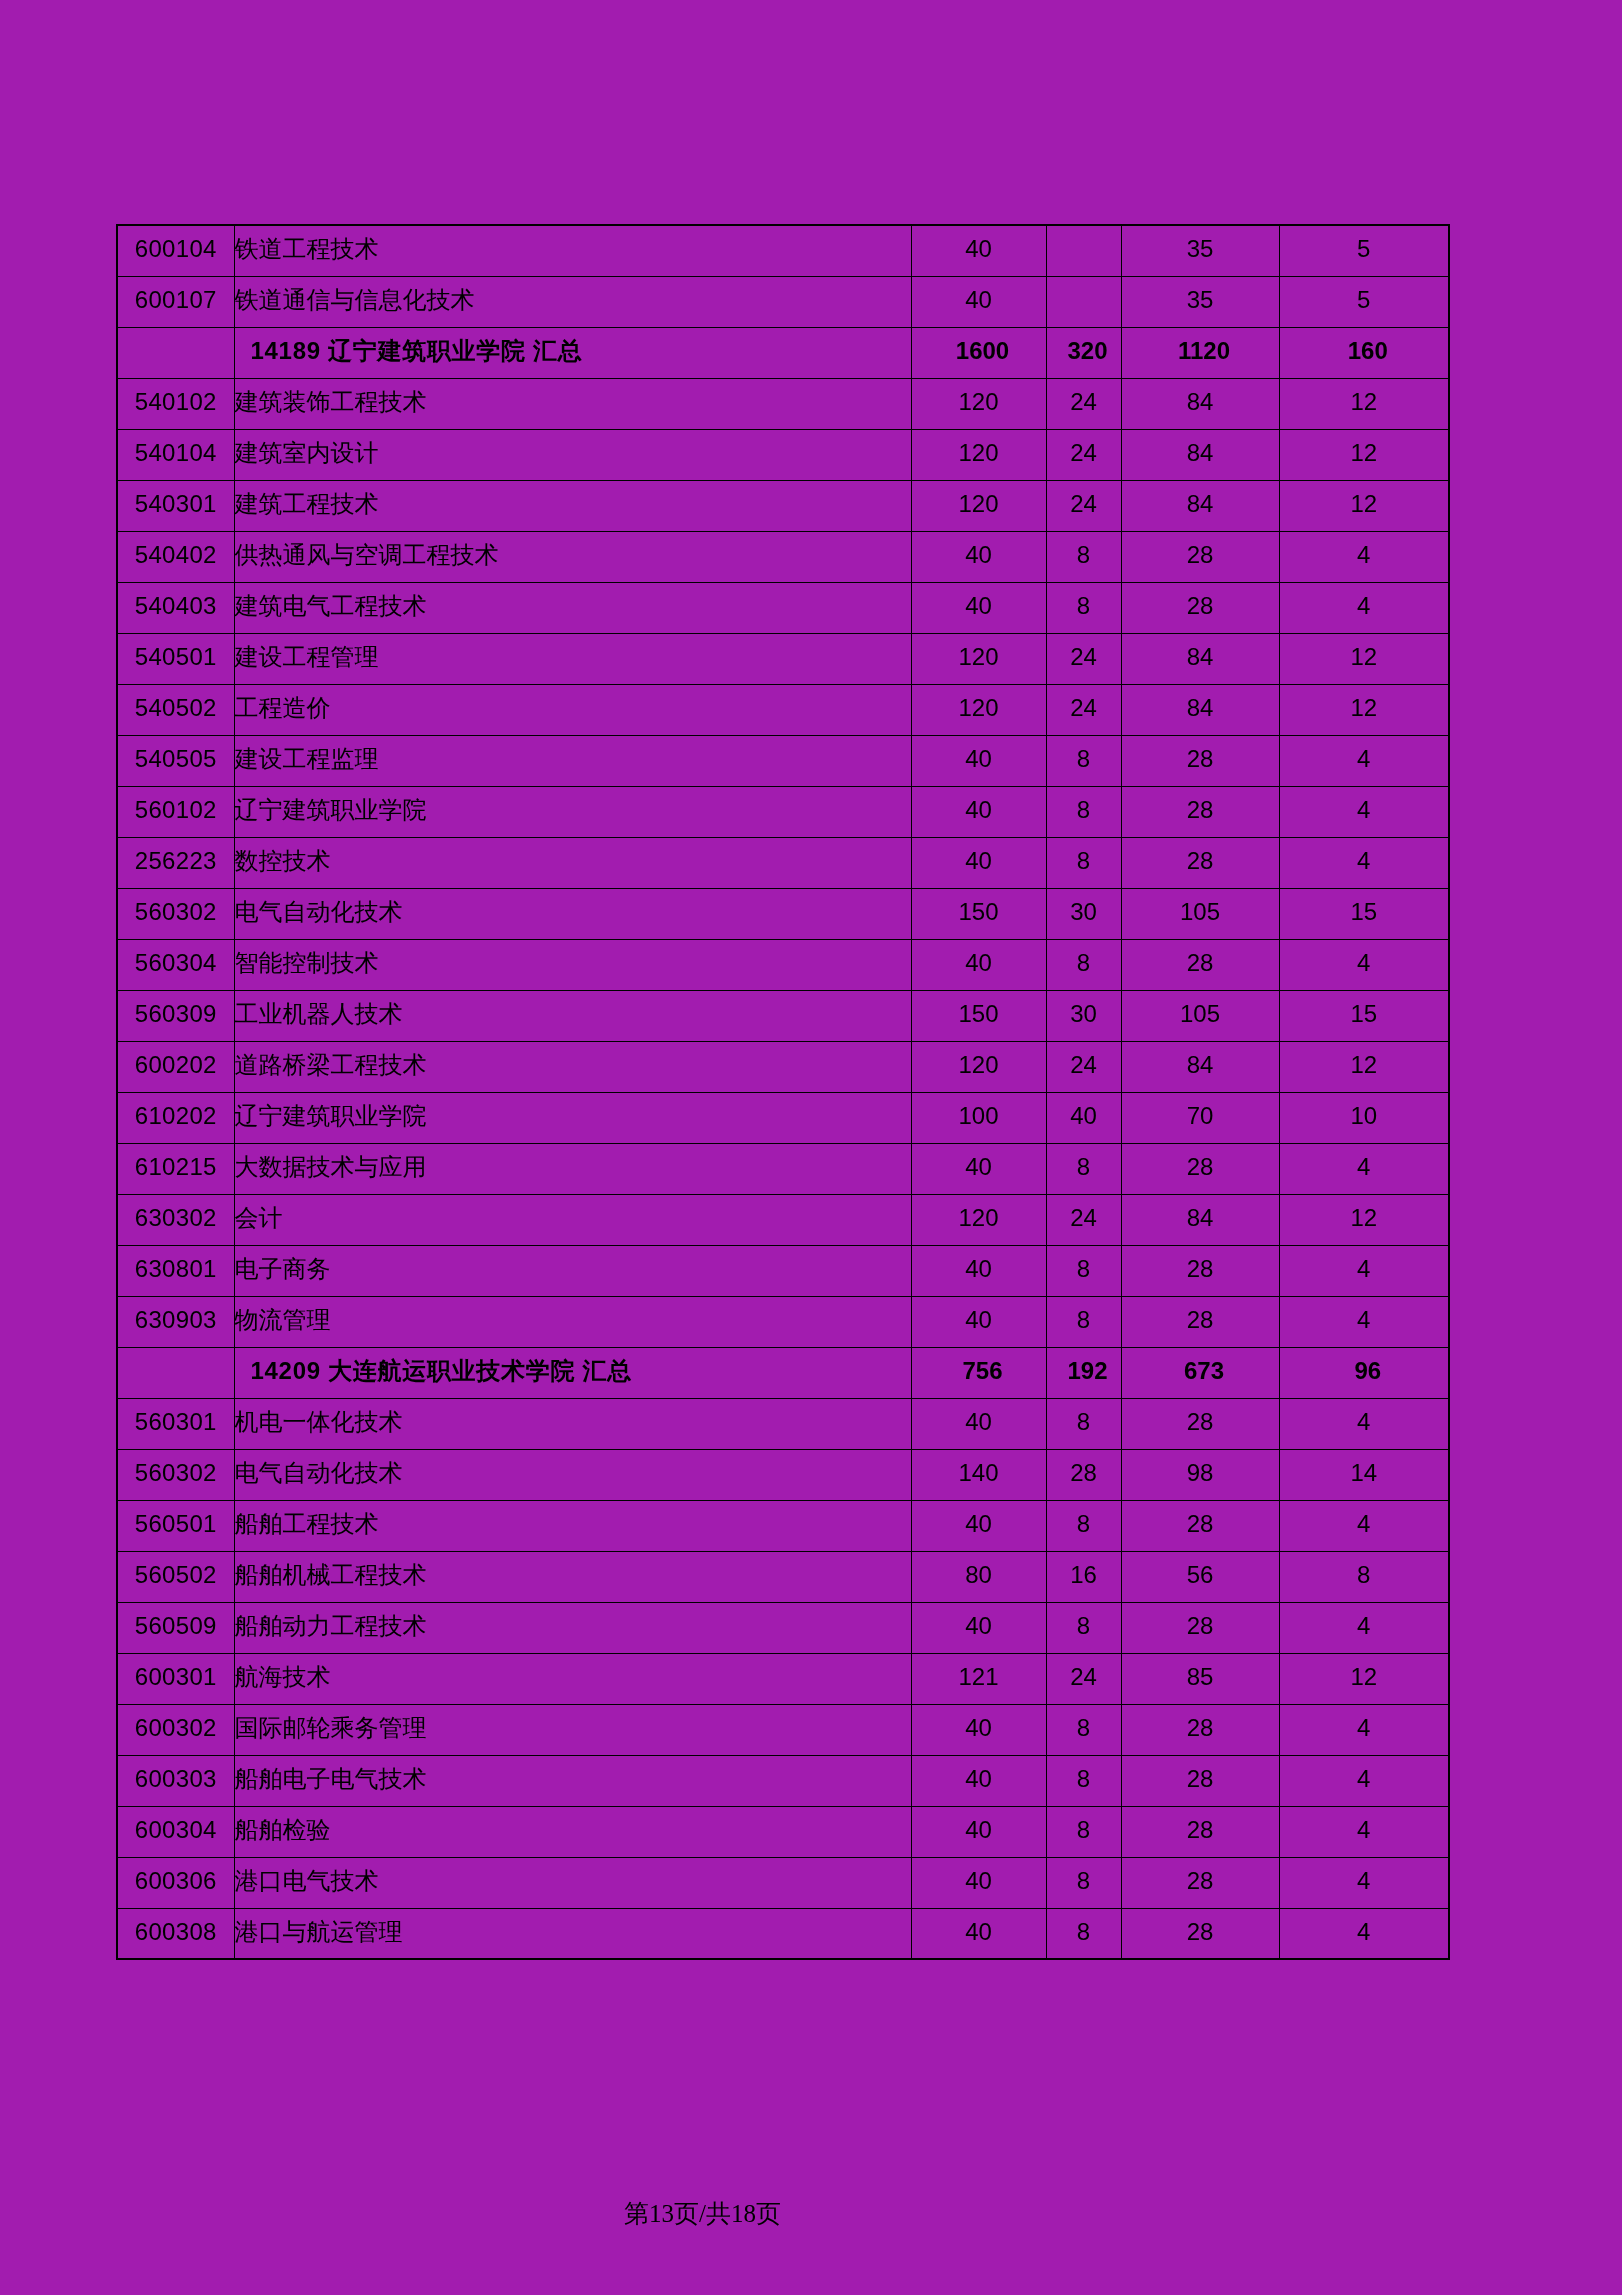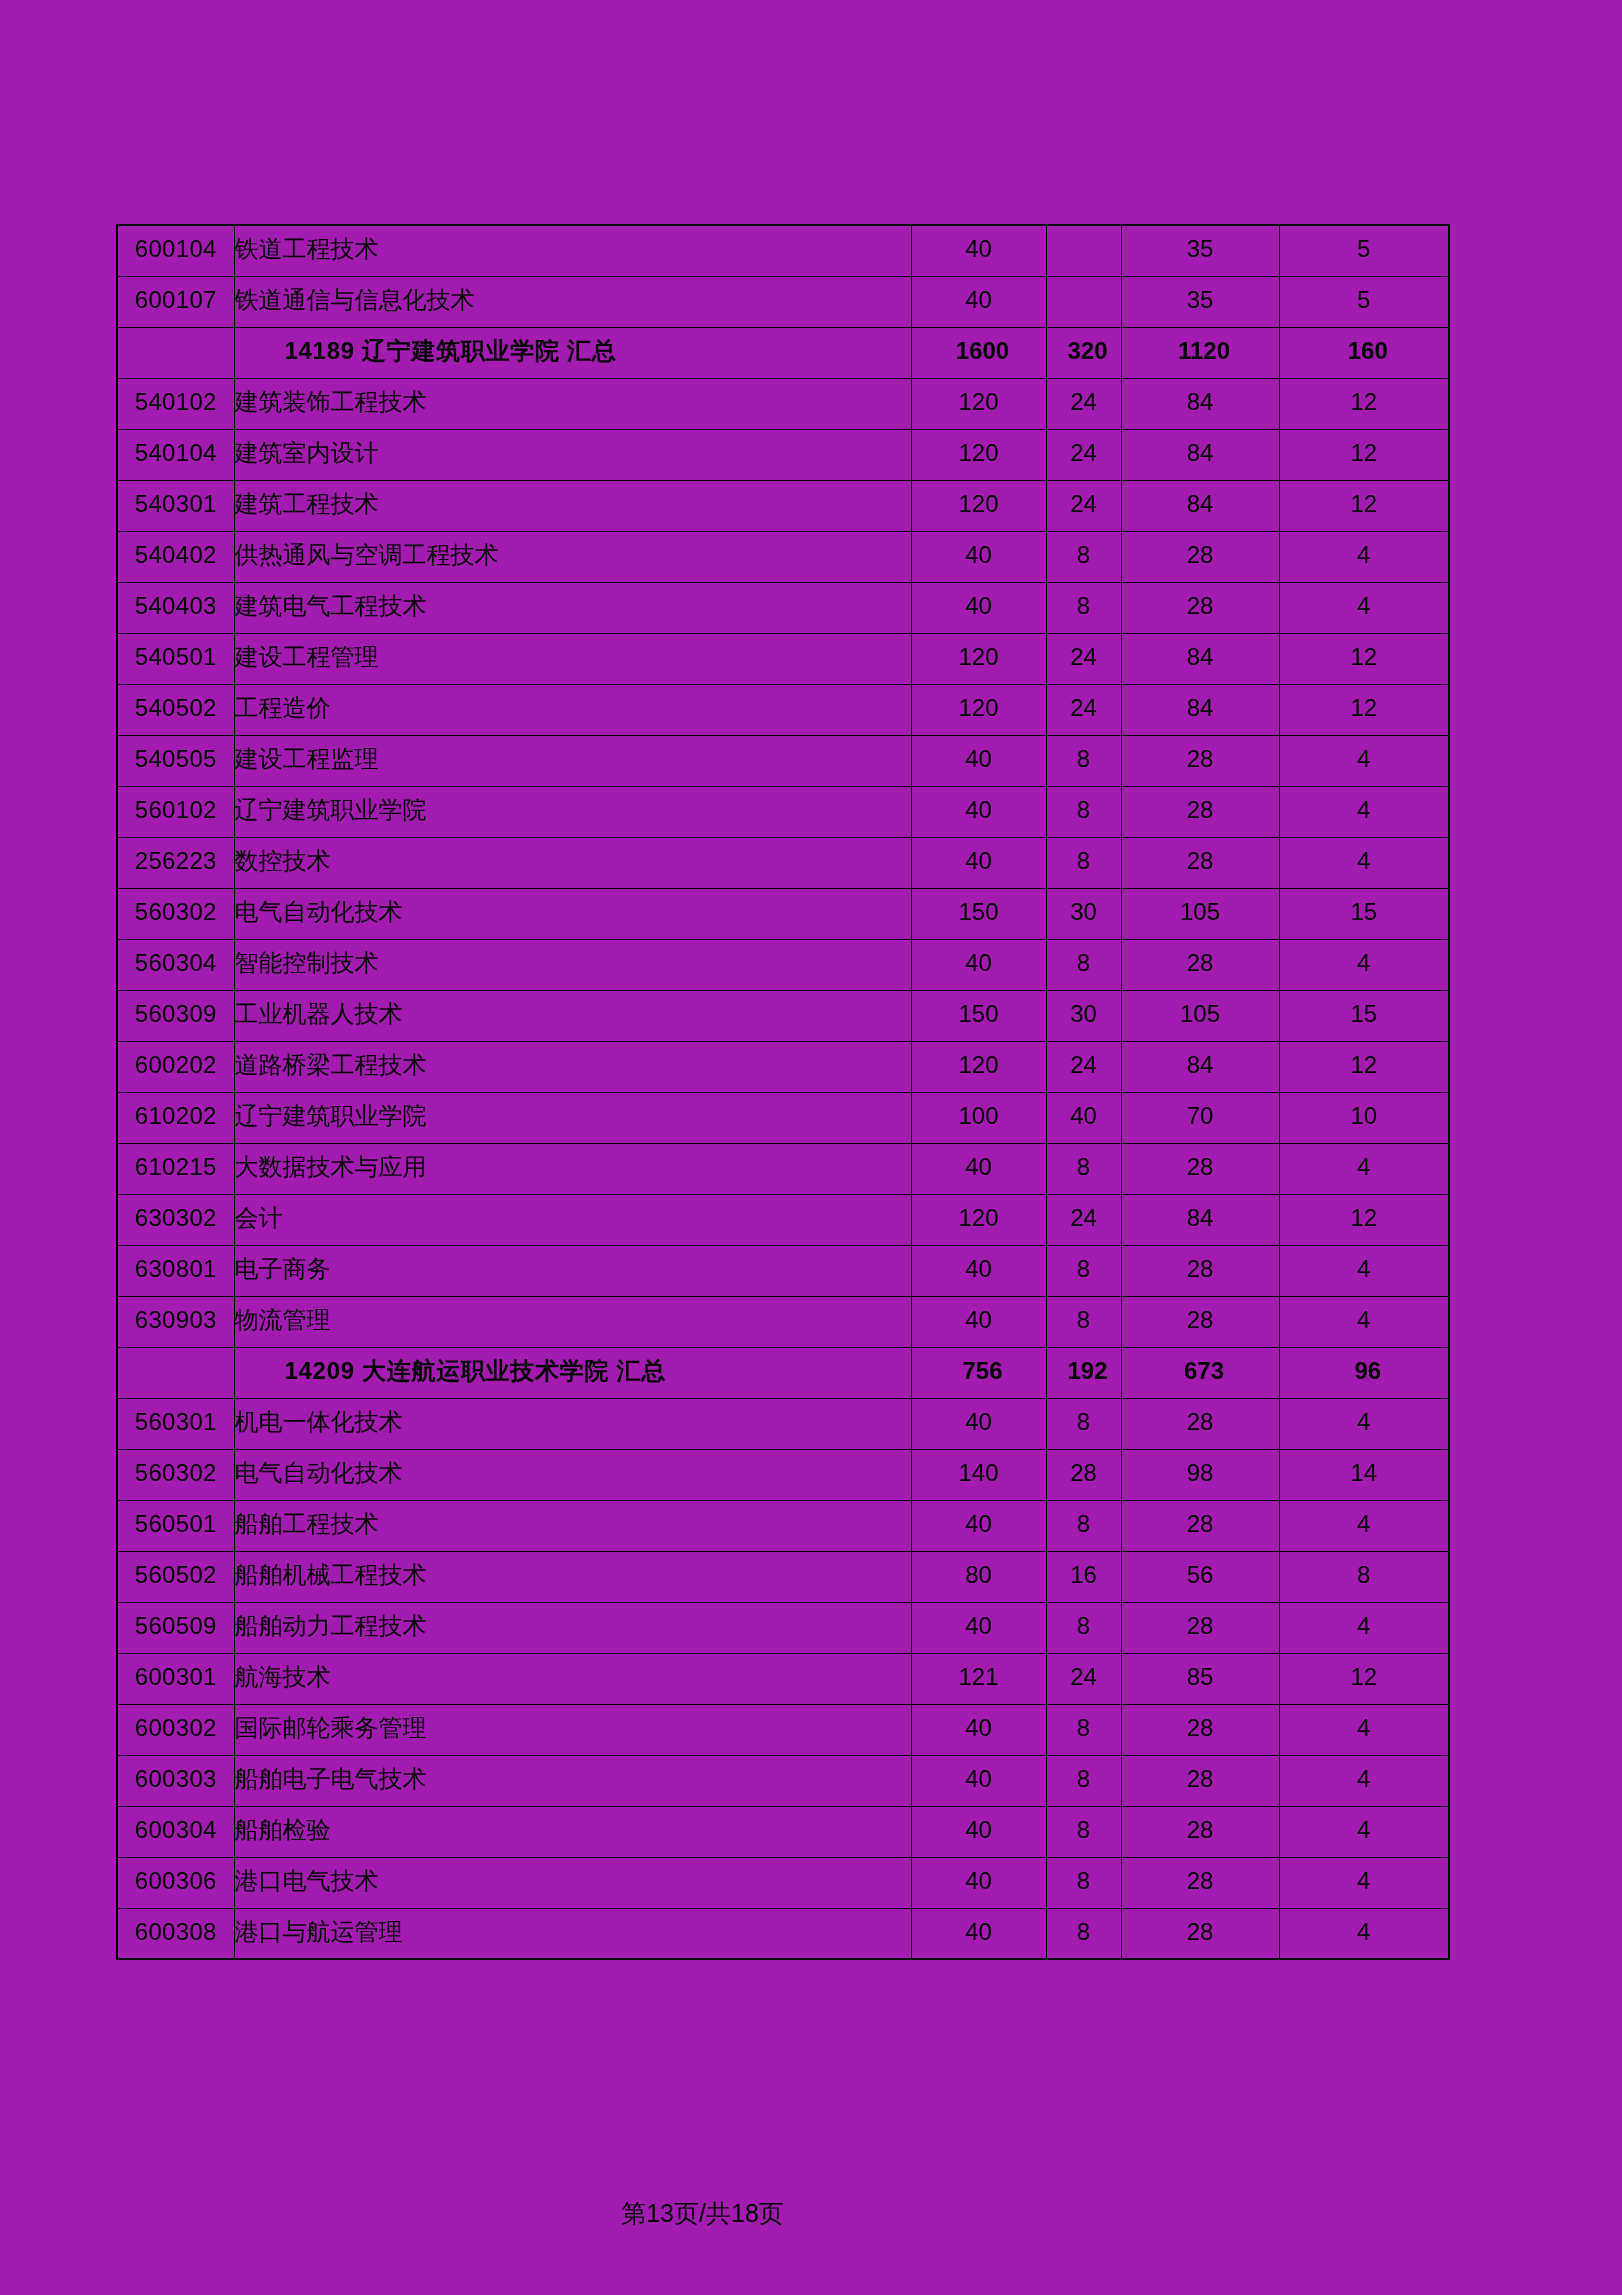--- a/index.html
+++ b/index.html
@@ -55,30 +55,30 @@
     letter-spacing: 0px;
   }
   td.num {
     text-align: center;
   }
   tr.summary td {
     font-weight: bold;
     padding-left: 8px;
   }
   tr.summary td.name {
-    padding-left: 50px;
+    padding-left: 16px;
     letter-spacing: 0.7px;
   }
   .footer {
     position: absolute;
     left: 0;
     top: 2197px;
     width: 1405px;
     text-align: center;
-    font-family: Liberation Sans, sans-serif;
+    font-family: Liberation Serif, serif;
     font-size: 25px;
     color: #000;
   }
 </style>
 </head>
 <body>
 
 <div class="page">
 
   <div class="table-wrap">

